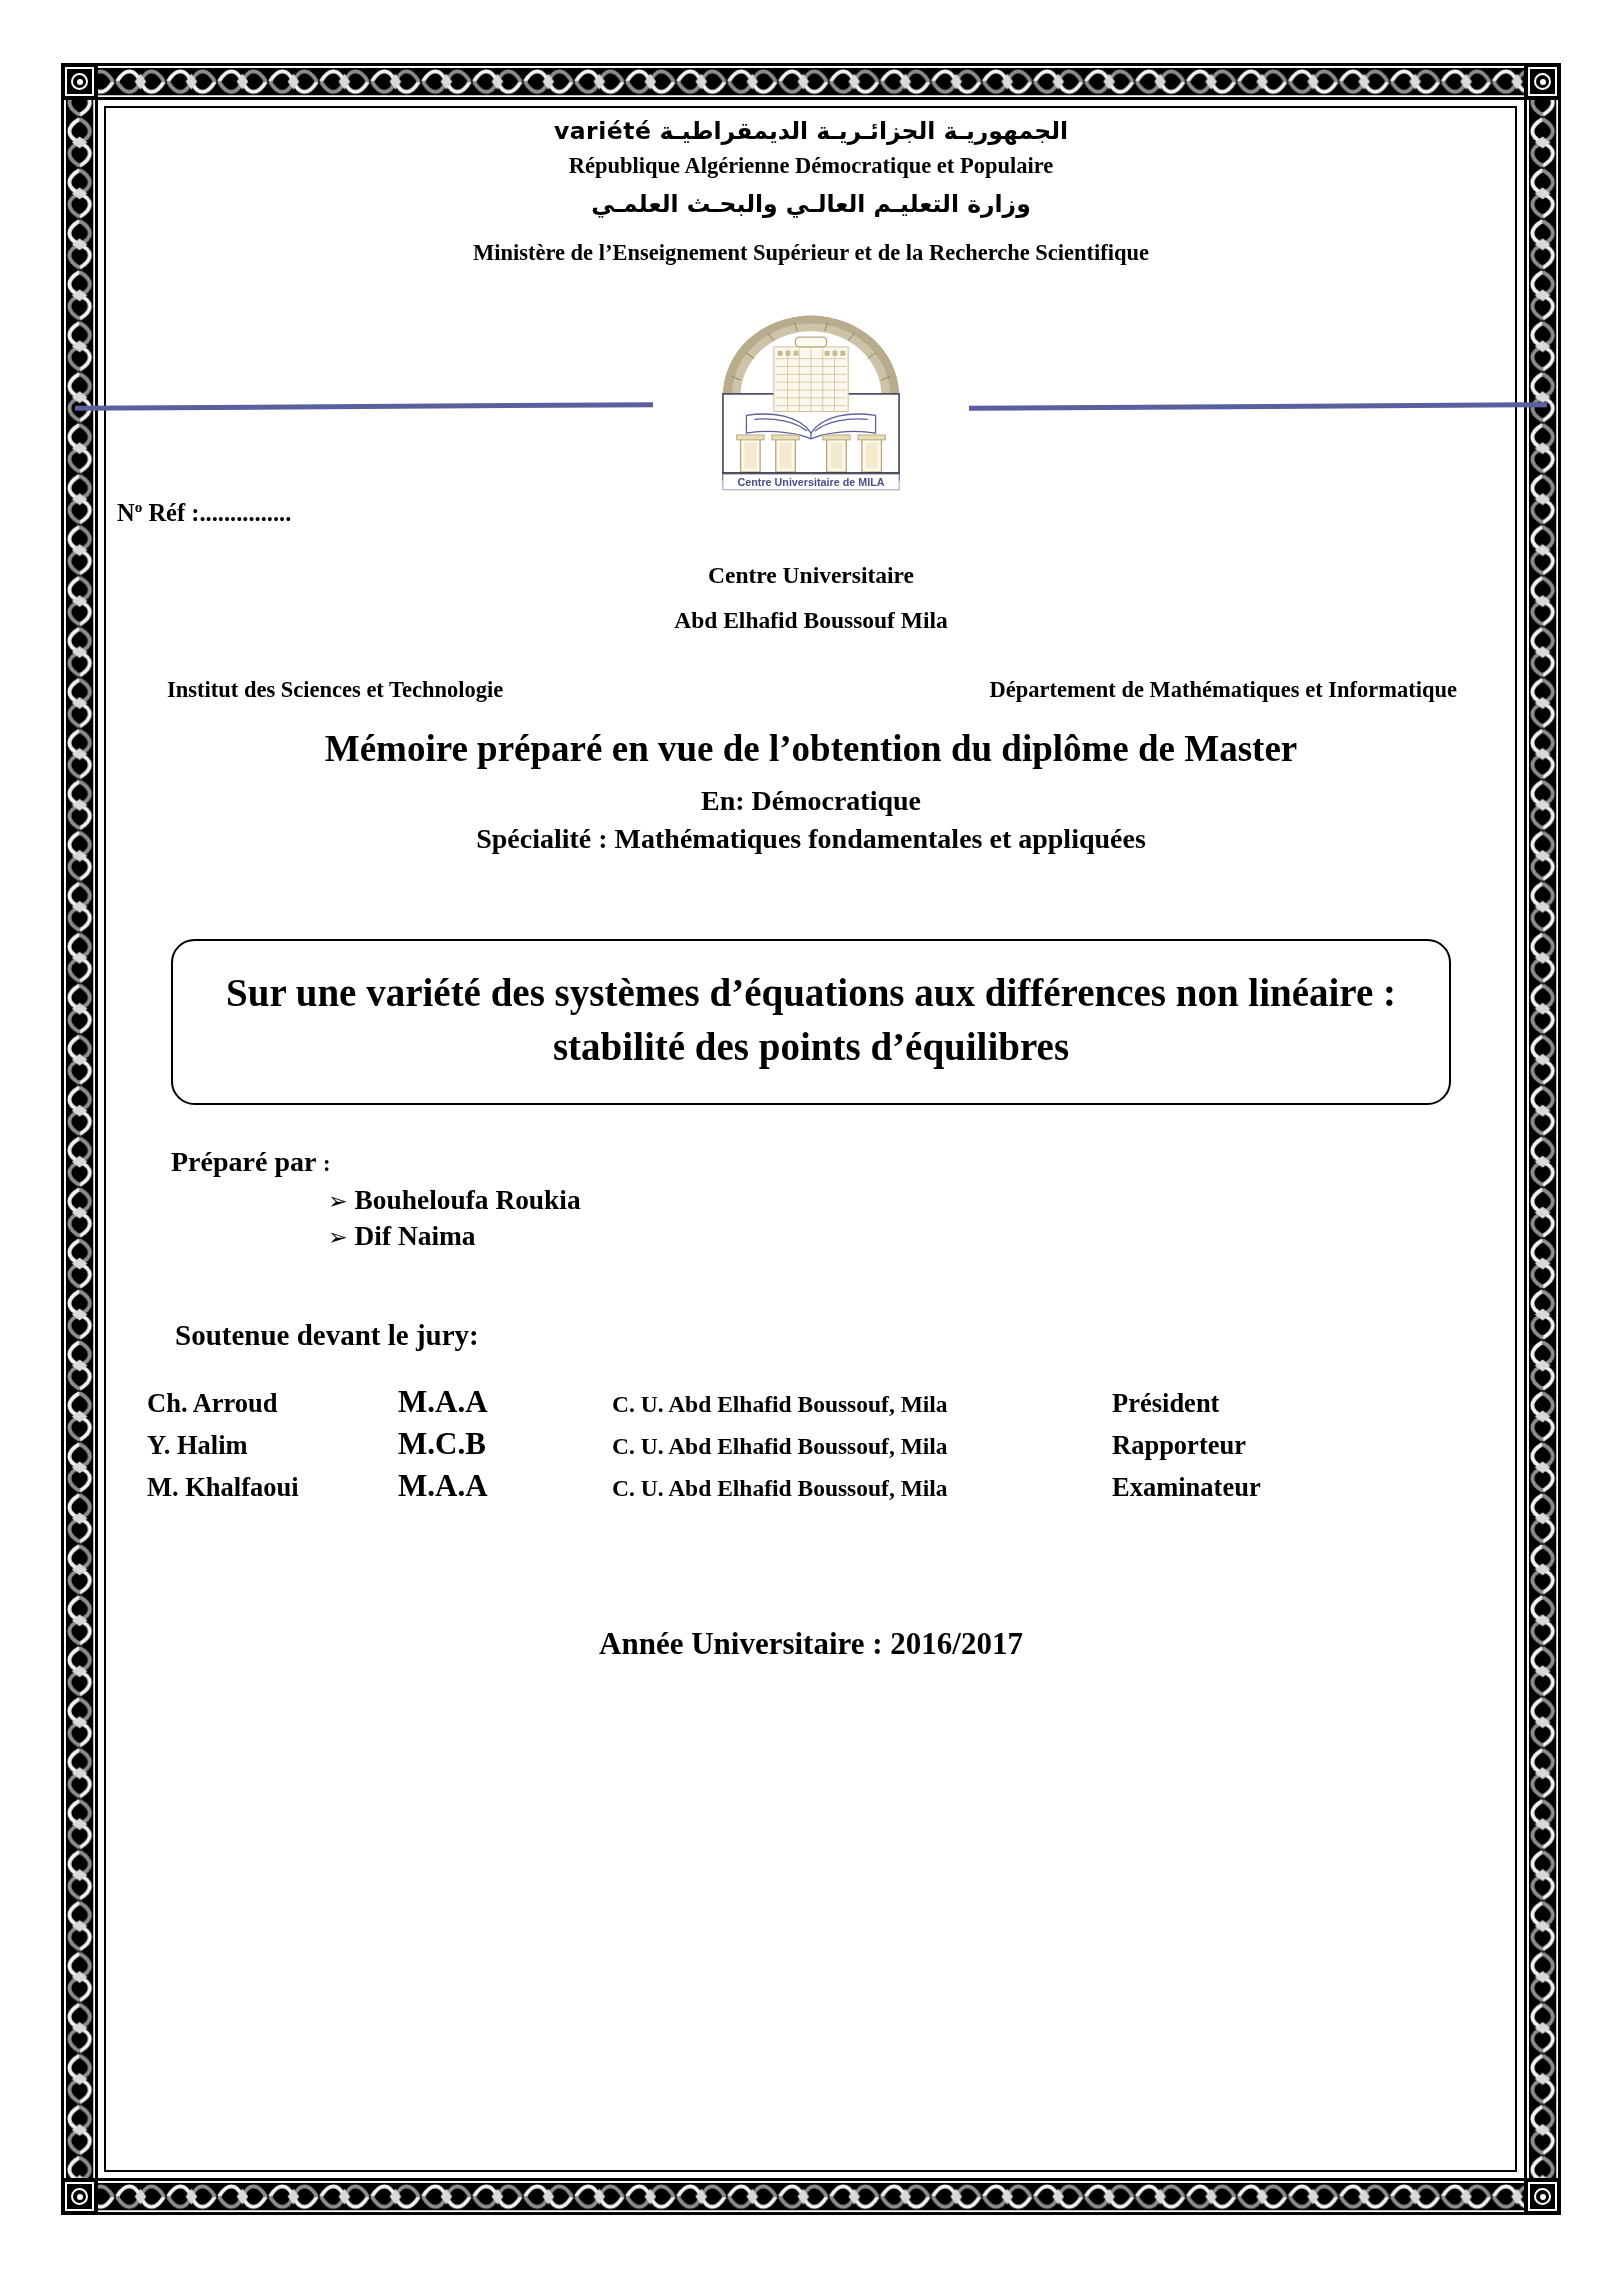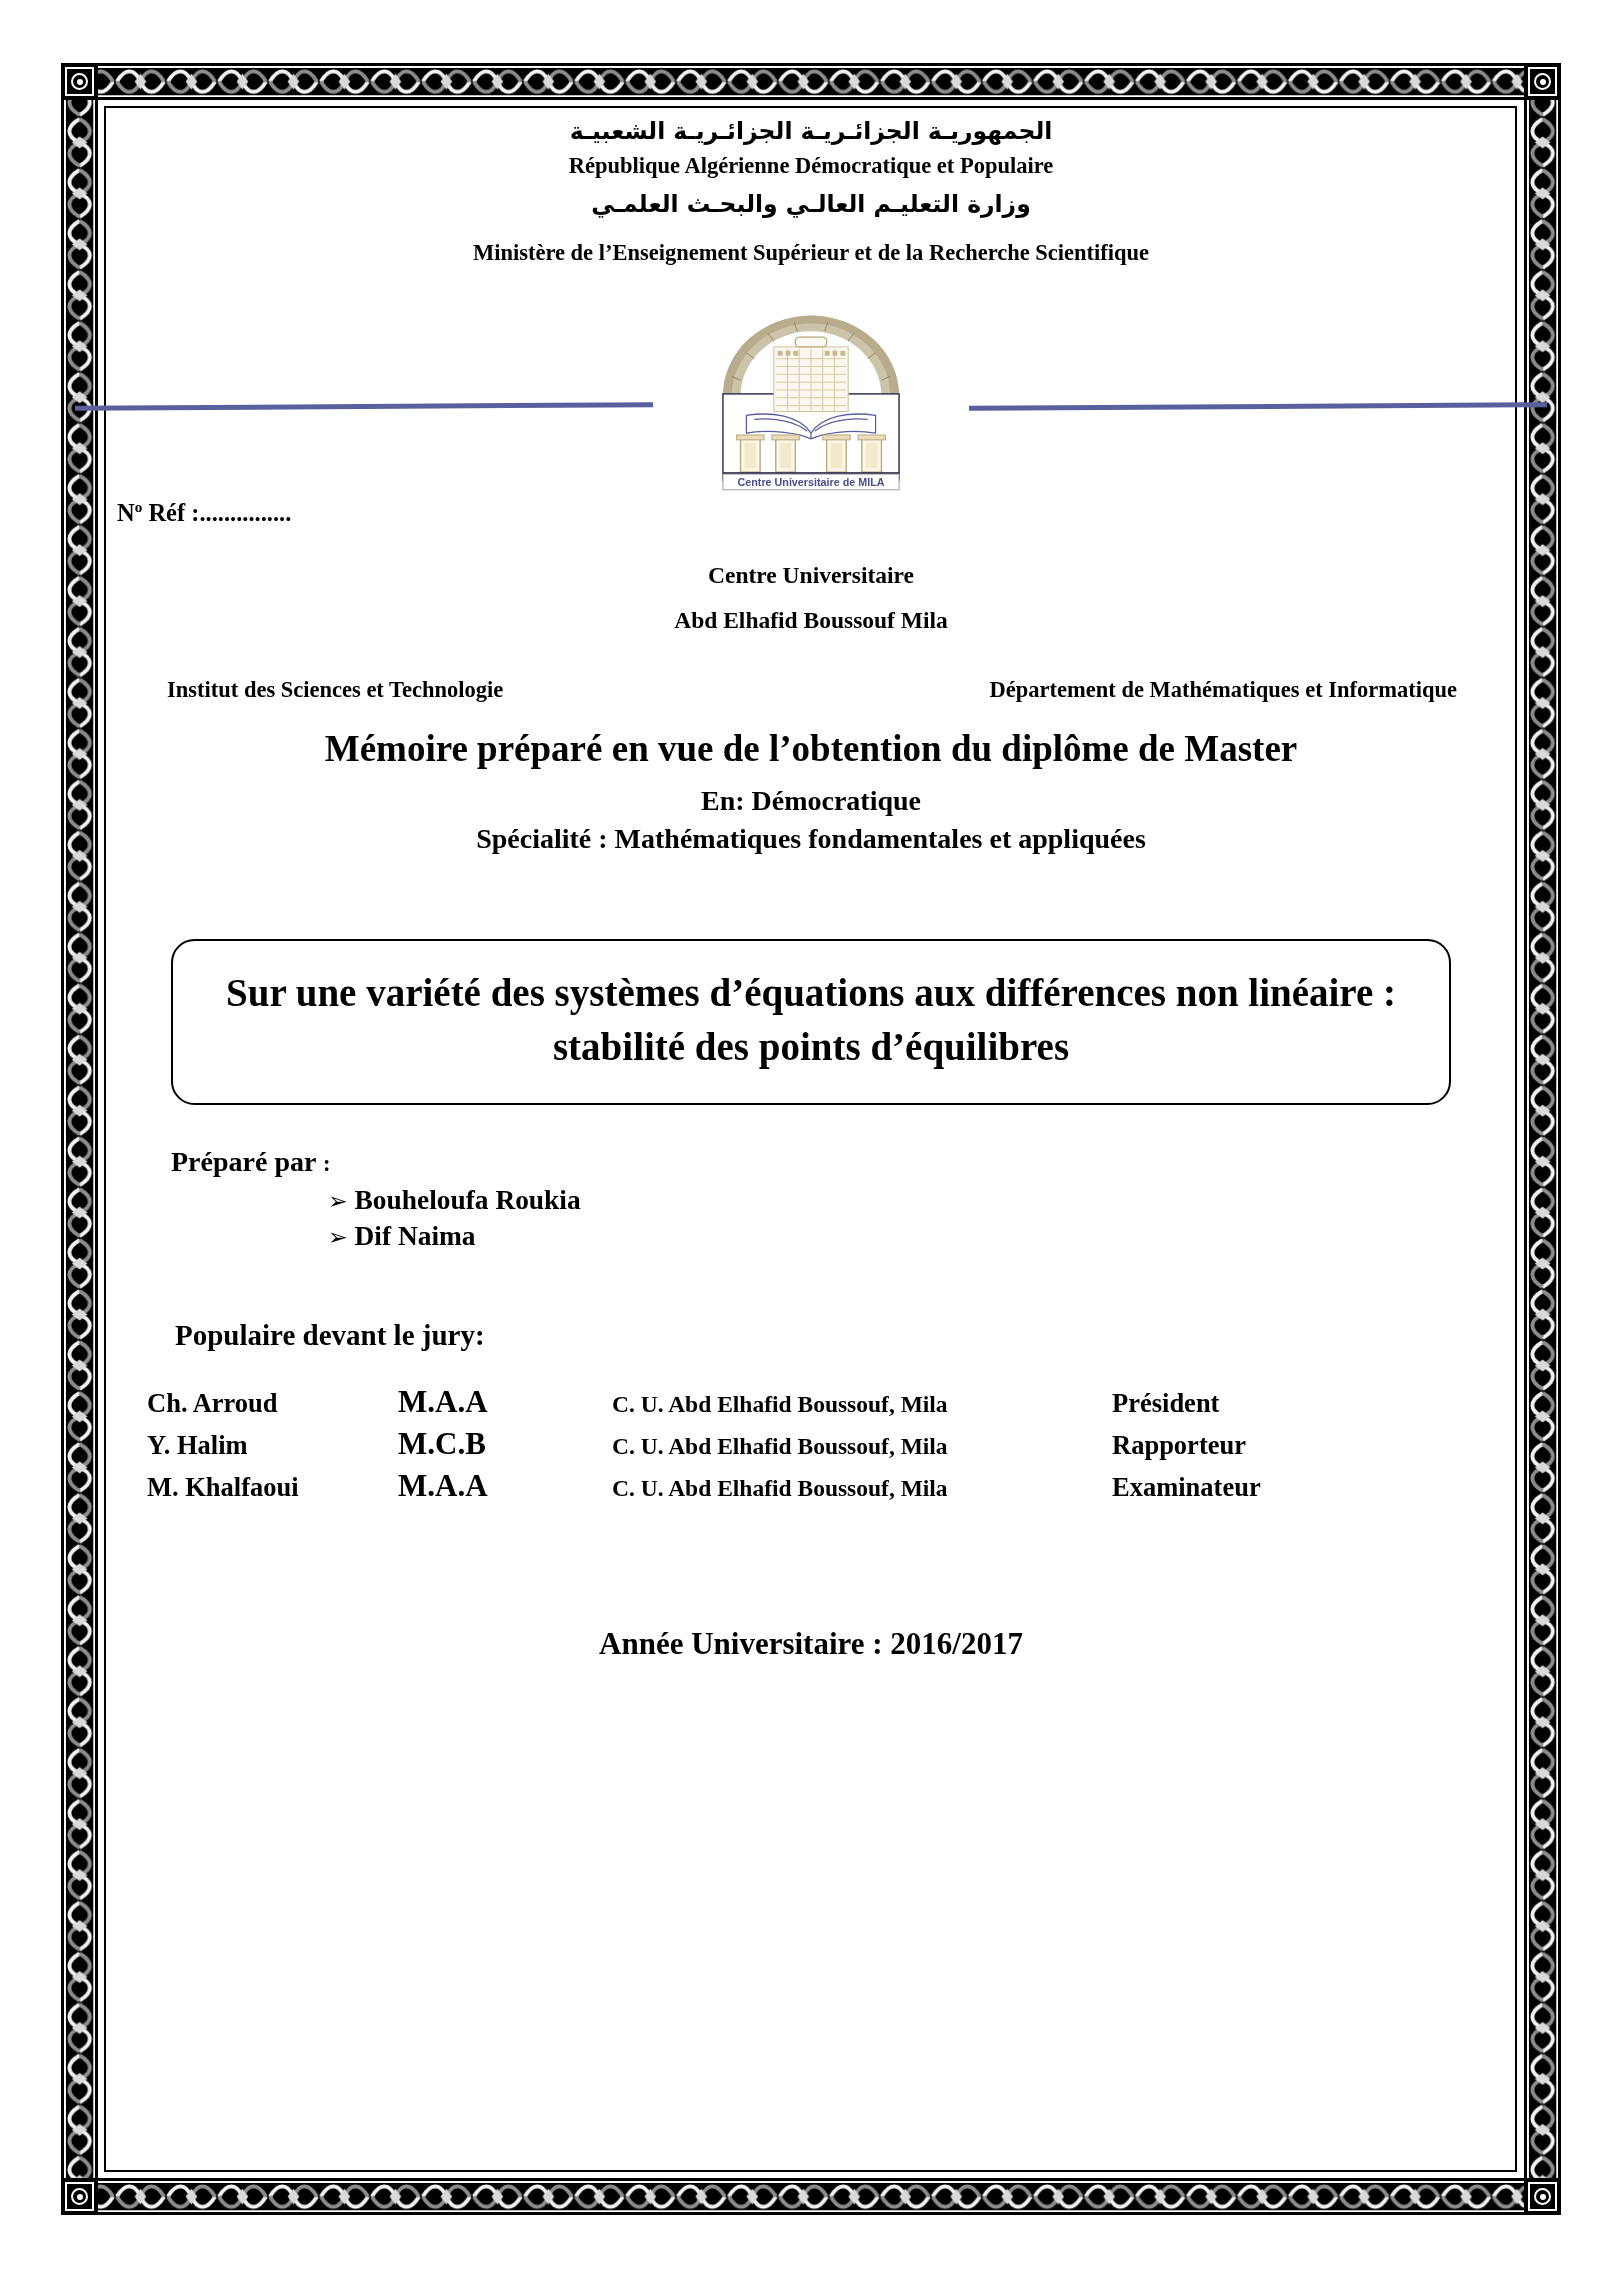--- a/index.html
+++ b/index.html
@@ -340,21 +340,21 @@
     <span class="ring-mid"></span>
     <span class="ring-dot"></span>
   </div>
 
   <div class="inner-rule"></div>
 </div>
 
 <div class="content">
 
   <div class="hdr">
-    <div class="hdr-ar hdr-line1">الجمهوريـة الجزائـريـة الجزائـريـة الشعبيـة</div>
+    <div class="hdr-ar hdr-line1">الجمهوريـة الجزائـريـة الديمقراطيـة variété</div>
     <div class="hdr-fr hdr-line2">République Algérienne Démocratique et Populaire</div>
     <div class="hdr-ar hdr-line3">وزارة التعليـم العالـي والبحـث العلمـي</div>
     <div class="hdr-fr hdr-line4">Ministère de l’Enseignement Supérieur et de la Recherche Scientifique</div>
   </div>
 
   <div class="logo-zone">
     <span class="blue-rule left"></span>
     <span class="blue-rule right"></span>
 
     <div class="logo">
@@ -460,21 +460,21 @@
   </div>
   <div class="authors">
     <div class="author">
       <span class="arrow">➢</span><span>Bouheloufa Roukia</span>
     </div>
     <div class="author">
       <span class="arrow">➢</span><span>Dif Naima</span>
     </div>
   </div>
 
-  <div class="jury-head">Populaire devant le jury:</div>
+  <div class="jury-head">Soutenue devant le jury:</div>
 
   <table class="jury-table">
     <tbody>
       <tr>
         <td class="jc-name">Ch. Arroud</td>
         <td class="jc-grade">M.A.A</td>
         <td class="jc-aff">C. U. Abd Elhafid Boussouf, Mila</td>
         <td class="jc-role">Président</td>
       </tr>
       <tr>

